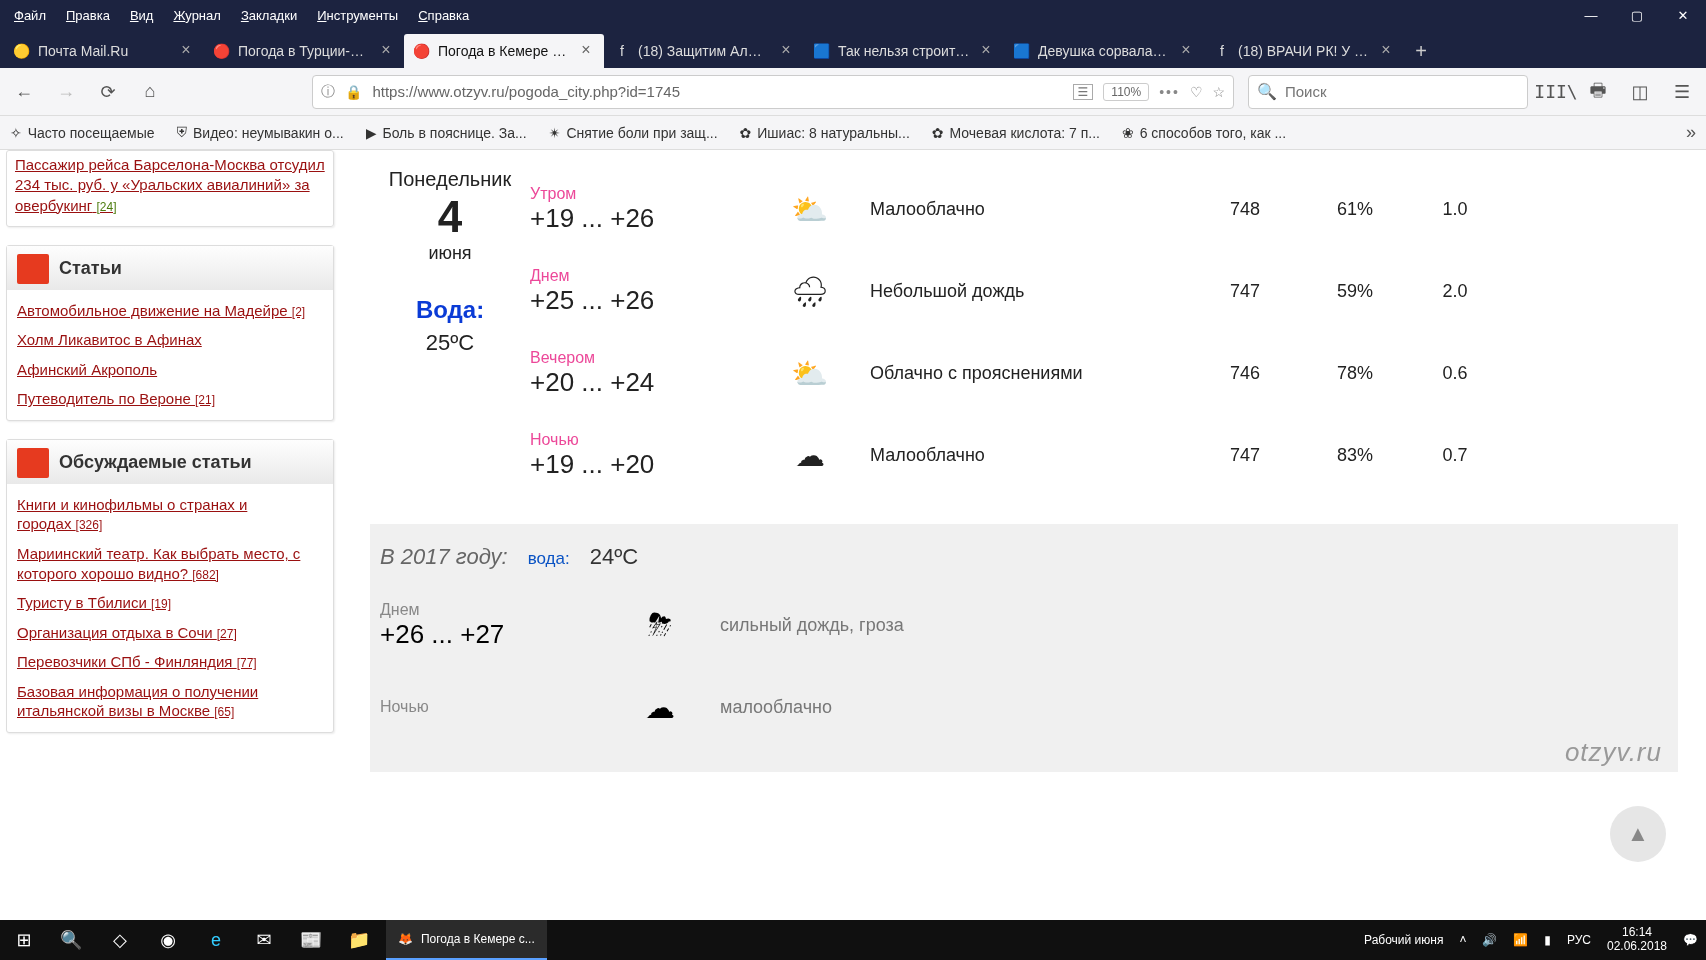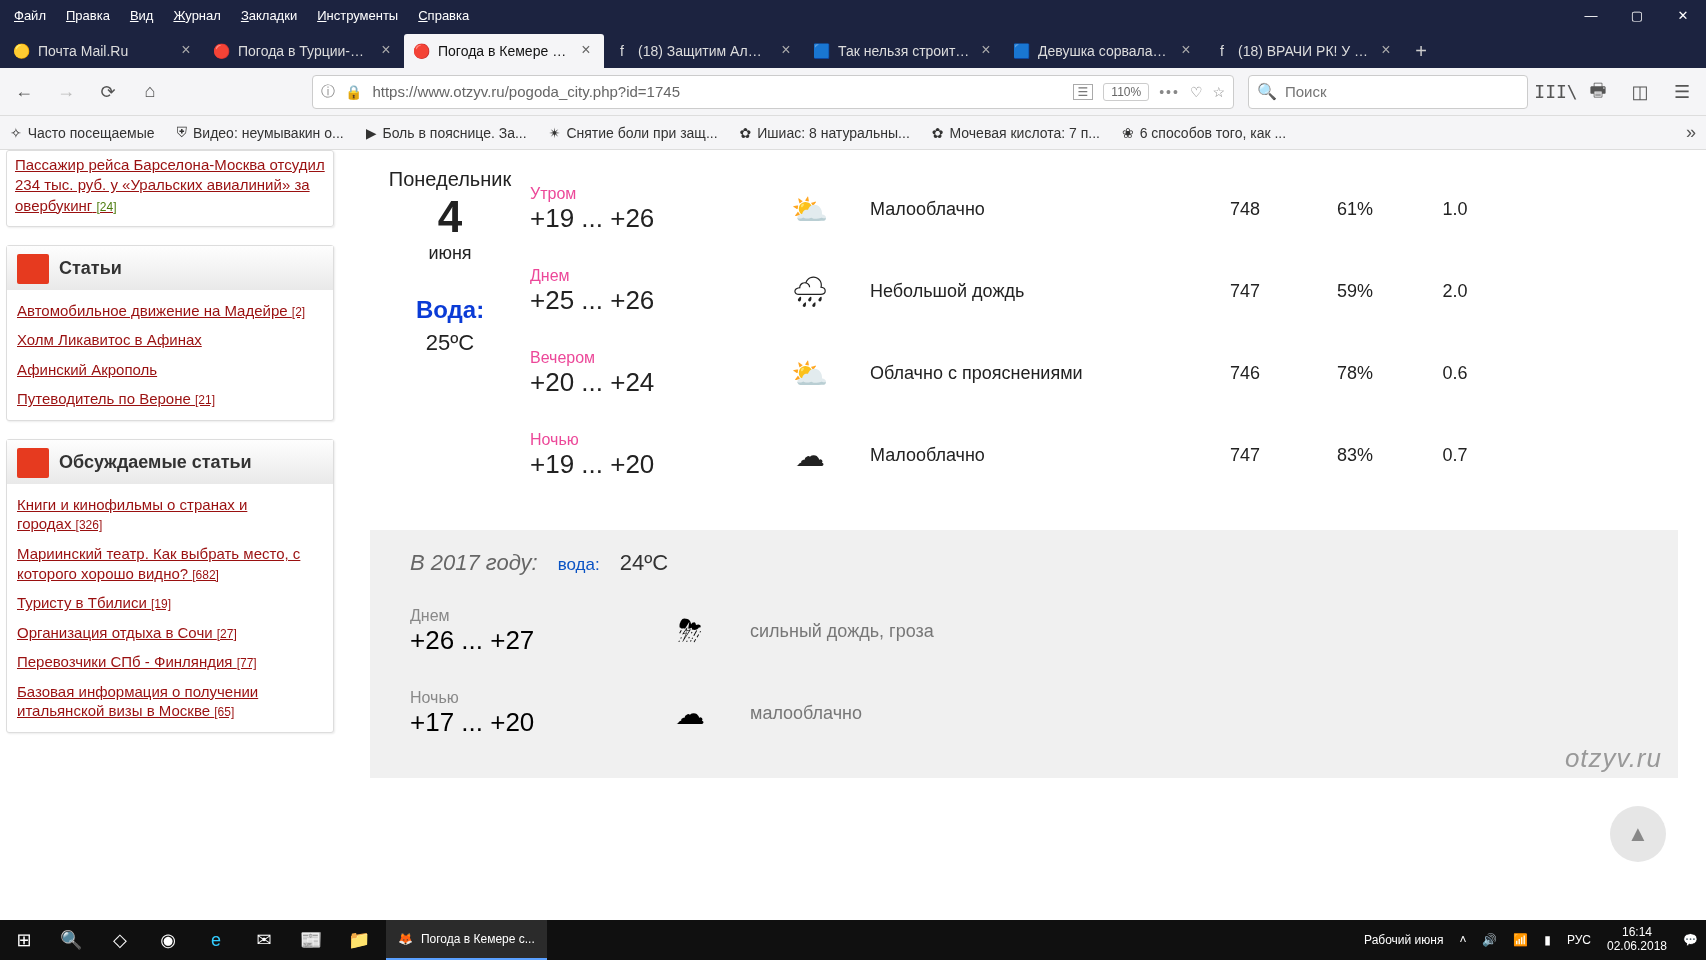--- a/index.html
+++ b/index.html
@@ -59,21 +59,21 @@
 .dayhead .mon { font-size:18px; }
 .dayhead .water-l { color:#0a3bd6; font-weight:bold; font-size:24px; margin-top:32px; }
 .dayhead .water-v { font-size:22px; margin-top:6px; }
 .slots { flex:1; }
 .slot { display:grid; grid-template-columns:220px 120px 320px 110px 110px 90px; align-items:center; height:82px; font-size:18px; color:#222; }
 .slot .tod { color:#ec4899; font-size:16px; }
 .slot .tmp { font-size:26px; }
 .slot .ico { font-size:30px; text-align:center; }
 .slot .num { text-align:center; font-size:18px; }
 
-.prevyear { background:#f0f0f0; padding:20px 40px 24px; margin-top:16px; }
+.prevyear { background:#f0f0f0; padding:20px 10px 24px; margin-top:10px; }
 .prevyear .hdr { font-style:italic; color:#666; font-size:22px; display:flex; gap:20px; align-items:baseline; margin-bottom:14px; }
 .prevyear .hdr .wlab { color:#0a53c4; font-size:17px; font-style:normal; }
 .prevyear .hdr .wval { color:#333; font-size:22px; font-style:normal; }
 .prevyear .pslot { display:grid; grid-template-columns:220px 120px 1fr; align-items:center; height:82px; }
 .prevyear .pslot .tod { color:#888; font-size:16px; }
 .prevyear .pslot .tmp { font-size:26px; }
 .prevyear .pslot .desc { color:#777; font-size:18px; }
 .prevyear .pslot .ico { font-size:30px; text-align:center; }
 
 .watermark { position:absolute; right:16px; bottom:4px; font-size:26px; color:#999; font-style:italic; letter-spacing:1px; }
@@ -305,21 +305,20 @@
             <div>
               <div class="tod">Днем</div>
               <div class="tmp">+26 ... +27</div>
             </div>
             <div class="ico">⛈</div>
             <div class="desc">сильный дождь, гроза</div>
           </div>
           <div class="pslot">
             <div>
               <div class="tod">Ночью</div>
-              <div class="tmp">+17 ... +20</div>
             </div>
             <div class="ico">☁</div>
             <div class="desc">малооблачно</div>
           </div>
         </div>
     </div>
 
     <div class="watermark">otzyv.ru</div>
   </div>
 

